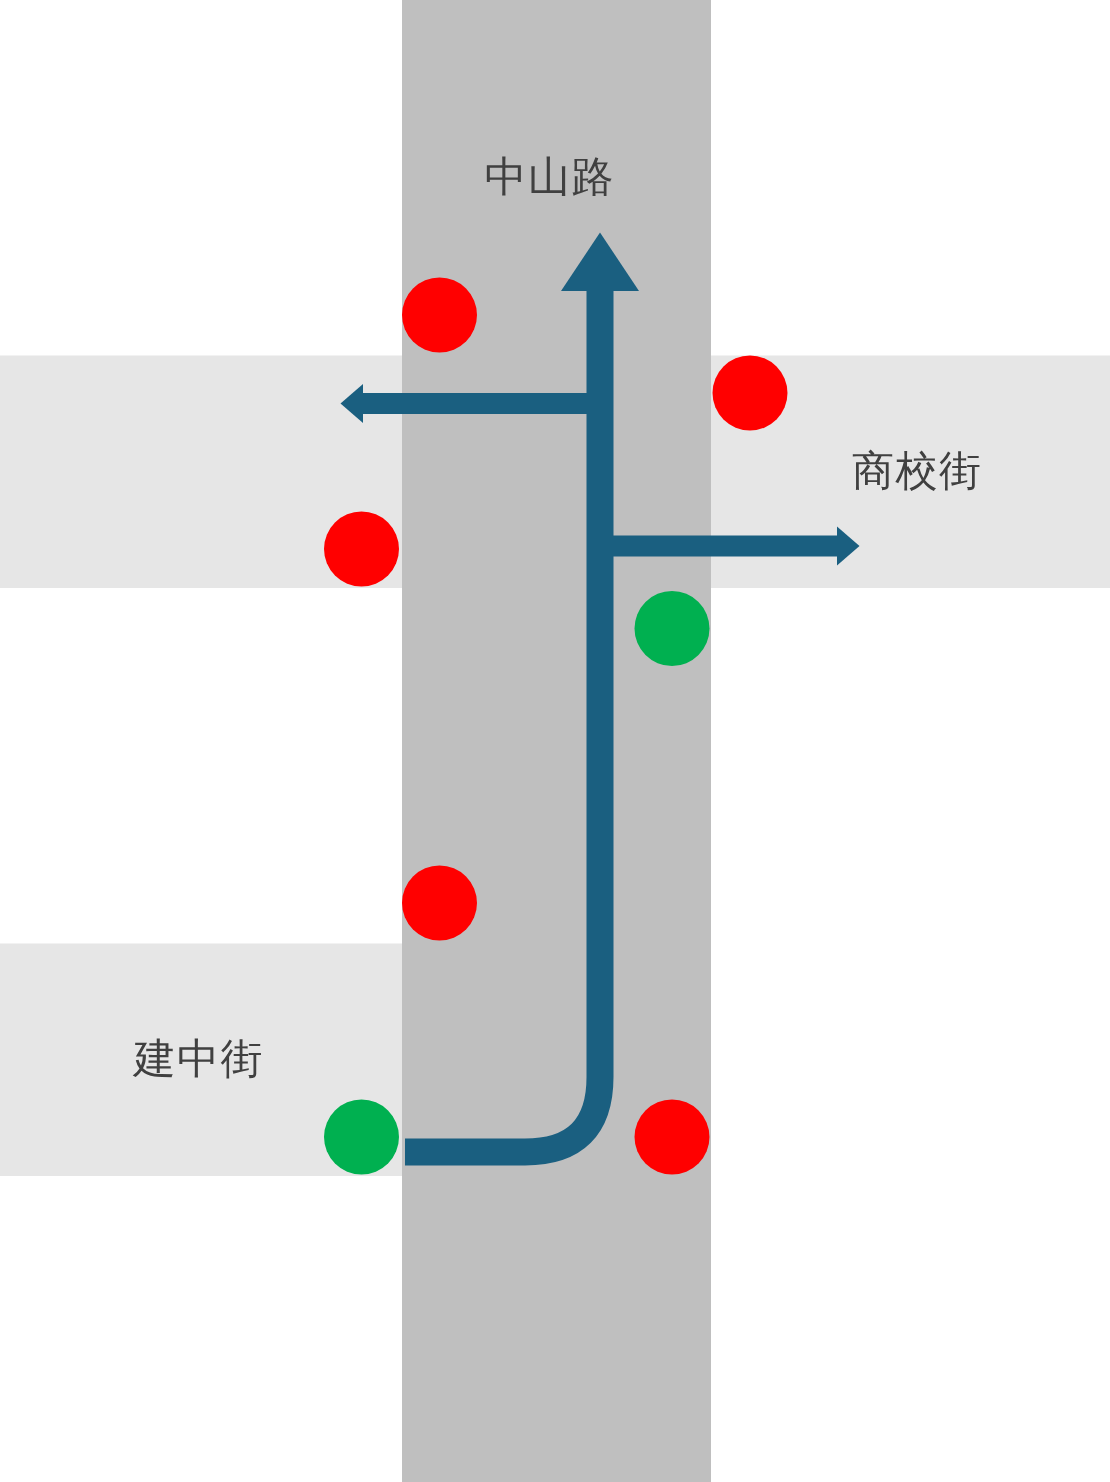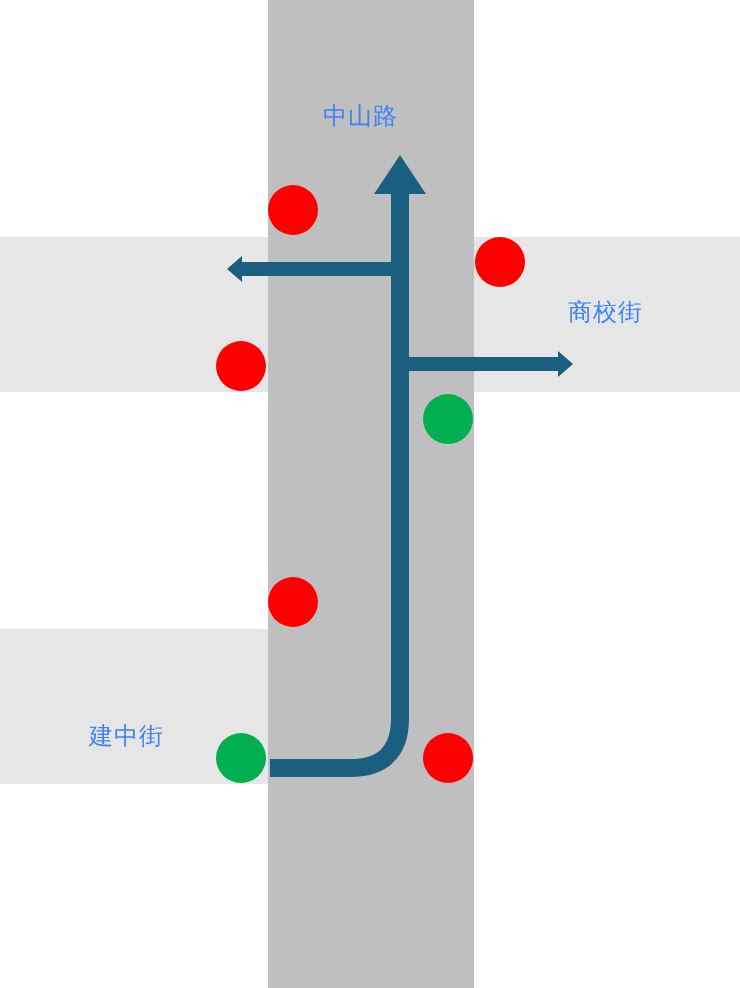--- a/index.html
+++ b/index.html
@@ -3,21 +3,21 @@
   <meta charset="utf-8">
   <style>
     html, body { margin: 0; padding: 0; }
     body {
       width: 740px; height: 988px; position: relative; overflow: hidden;
       background: #ffffff;
       font-family: "DejaVu Sans", "Liberation Sans", sans-serif;
     }
     #scene { position: absolute; left: 0; top: 0; width: 740px; height: 988px; }
     .label {
-      position: absolute; font-size: 24px; color: #3b82f6;
+      position: absolute; font-size: 28px; color: #404040;
       letter-spacing: 1px; white-space: nowrap; line-height: 1;
     }
   </style>
 </head>
 <body>
 
 <div id="scene">
   <svg width="740" height="988" viewBox="0 0 740 988" xmlns="http://www.w3.org/2000/svg" style="position:absolute;left:0;top:0;">
 
     <rect x="0" y="237" width="740" height="155" fill="#E6E6E6"></rect>
@@ -40,14 +40,14 @@
     <circle cx="500" cy="262" r="25" fill="#FF0000"></circle>
     <circle cx="241" cy="366" r="25" fill="#FF0000"></circle>
     <circle cx="448" cy="419" r="25" fill="#00B050"></circle>
     <circle cx="293" cy="602" r="25" fill="#FF0000"></circle>
     <circle cx="241" cy="758" r="25" fill="#00B050"></circle>
     <circle cx="448" cy="758" r="25" fill="#FF0000"></circle>
   </svg>
 
   <div class="label" style="left:323px; top:104px;">中山路</div>
   <div class="label" style="left:568px; top:300px;">商校街</div>
-  <div class="label" style="left:89px; top:724px;text-align:right;">建中街</div>
+  <div class="label" style="left:89px; top:692px;text-align:right;">建中街</div>
 </div>
 
 </body></html>

